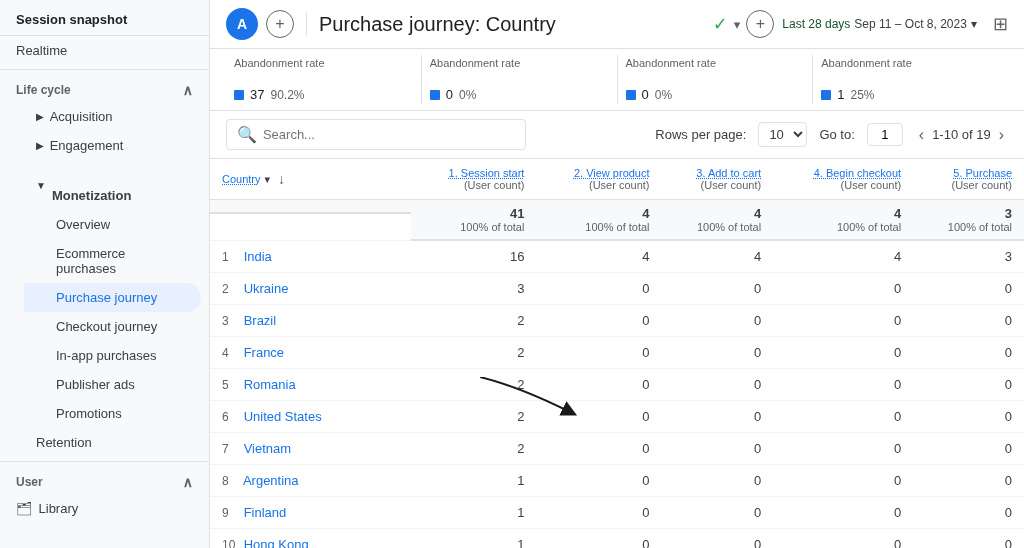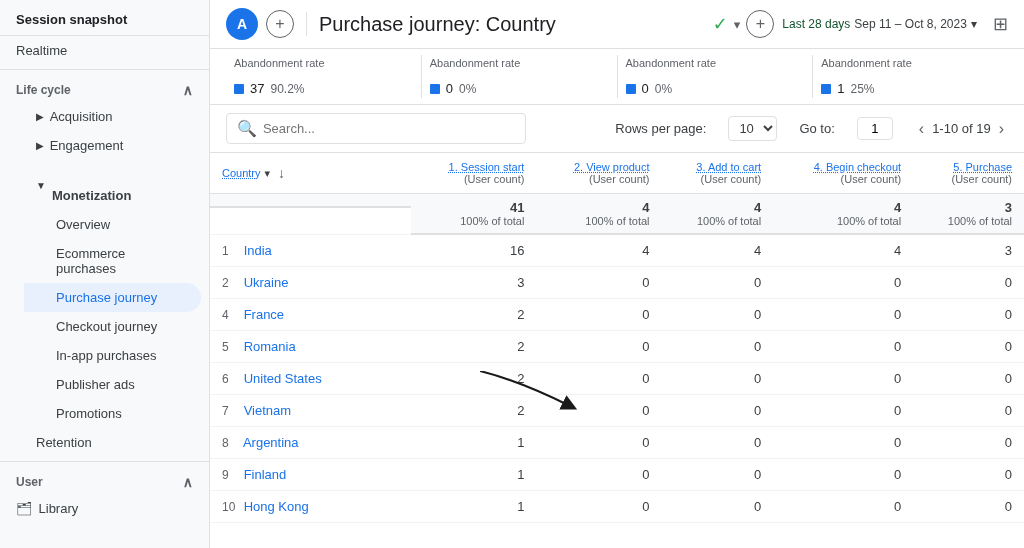--- a/index.html
+++ b/index.html
@@ -127,21 +127,21 @@
       display: flex;
       flex-direction: column;
       align-items: flex-start;
       padding: 2px 8px;
       border-right: 1px solid #e0e0e0;
       font-size: 11px;
       color: #5f6368;
     }
     .abandon-cell:last-child { border-right: none; }
     .abandon-row {
-      display: flex; align-items: center; gap: 6px; margin-top: 12px;
+      display: flex; align-items: center; gap: 6px; margin-top: 18px;
     }
     .blue-square { width: 10px; height: 10px; background: #1a73e8; display: inline-block; border-radius: 1px; }
     .abandon-num { font-size: 13px; font-weight: 500; color: #202124; }
     .abandon-pct { font-size: 12px; color: #5f6368; }
     .abandon-label { font-size: 11px; color: #5f6368; }
 
     
     .toolbar {
       display: flex; align-items: center; padding: 8px 16px; gap: 12px; border-bottom: 1px solid #e0e0e0;
     }
@@ -149,21 +149,21 @@
       display: flex; align-items: center; gap: 6px;
       border: 1px solid #e0e0e0; border-radius: 4px;
       padding: 5px 10px; flex: 1; max-width: 300px;
       background: #fff;
     }
     .search-box input {
       border: none; outline: none; font-size: 13px; color: #3c4043; background: transparent; width: 100%;
     }
     .search-icon-svg { color: #5f6368; font-size: 16px; }
     .rows-per-page {
-      display: flex; align-items: center; gap: 22px; margin-left: auto; font-size: 13px; color: #3c4043;
+      display: flex; align-items: center; gap: 12px; margin-left: auto; font-size: 13px; color: #3c4043;
     }
     .rows-select {
       border: 1px solid #e0e0e0; border-radius: 4px; padding: 3px 6px; font-size: 13px;
       color: #3c4043; background: #fff; cursor: pointer; outline: none;
     }
     .goto-label { font-size: 13px; color: #3c4043; }
     .goto-input {
       width: 36px; border: 1px solid #e0e0e0; border-radius: 4px;
       padding: 3px 6px; font-size: 13px; text-align: center; outline: none;
     }
@@ -487,20 +487,31 @@
       <a class="country-name-link">Ukraine</a>
     </td>
     <td>3</td>
     <td>0</td>
     <td>0</td>
     <td>0</td>
     <td>0</td>
   </tr>
           <tr>
     <td class="country-col" style="display:table-cell;">
+      <span style="color:#5f6368; font-size:12px; min-width:18px; display:inline-block;">3</span>
+      <a class="country-name-link">Brazil</a>
+    </td>
+    <td>2</td>
+    <td>0</td>
+    <td>0</td>
+    <td>0</td>
+    <td>0</td>
+  </tr>
+          <tr>
+    <td class="country-col" style="display:table-cell;">
       <span style="color:#5f6368; font-size:12px; min-width:18px; display:inline-block;">4</span>
       <a class="country-name-link">France</a>
     </td>
     <td>2</td>
     <td>0</td>
     <td>0</td>
     <td>0</td>
     <td>0</td>
   </tr>
           <tr>

